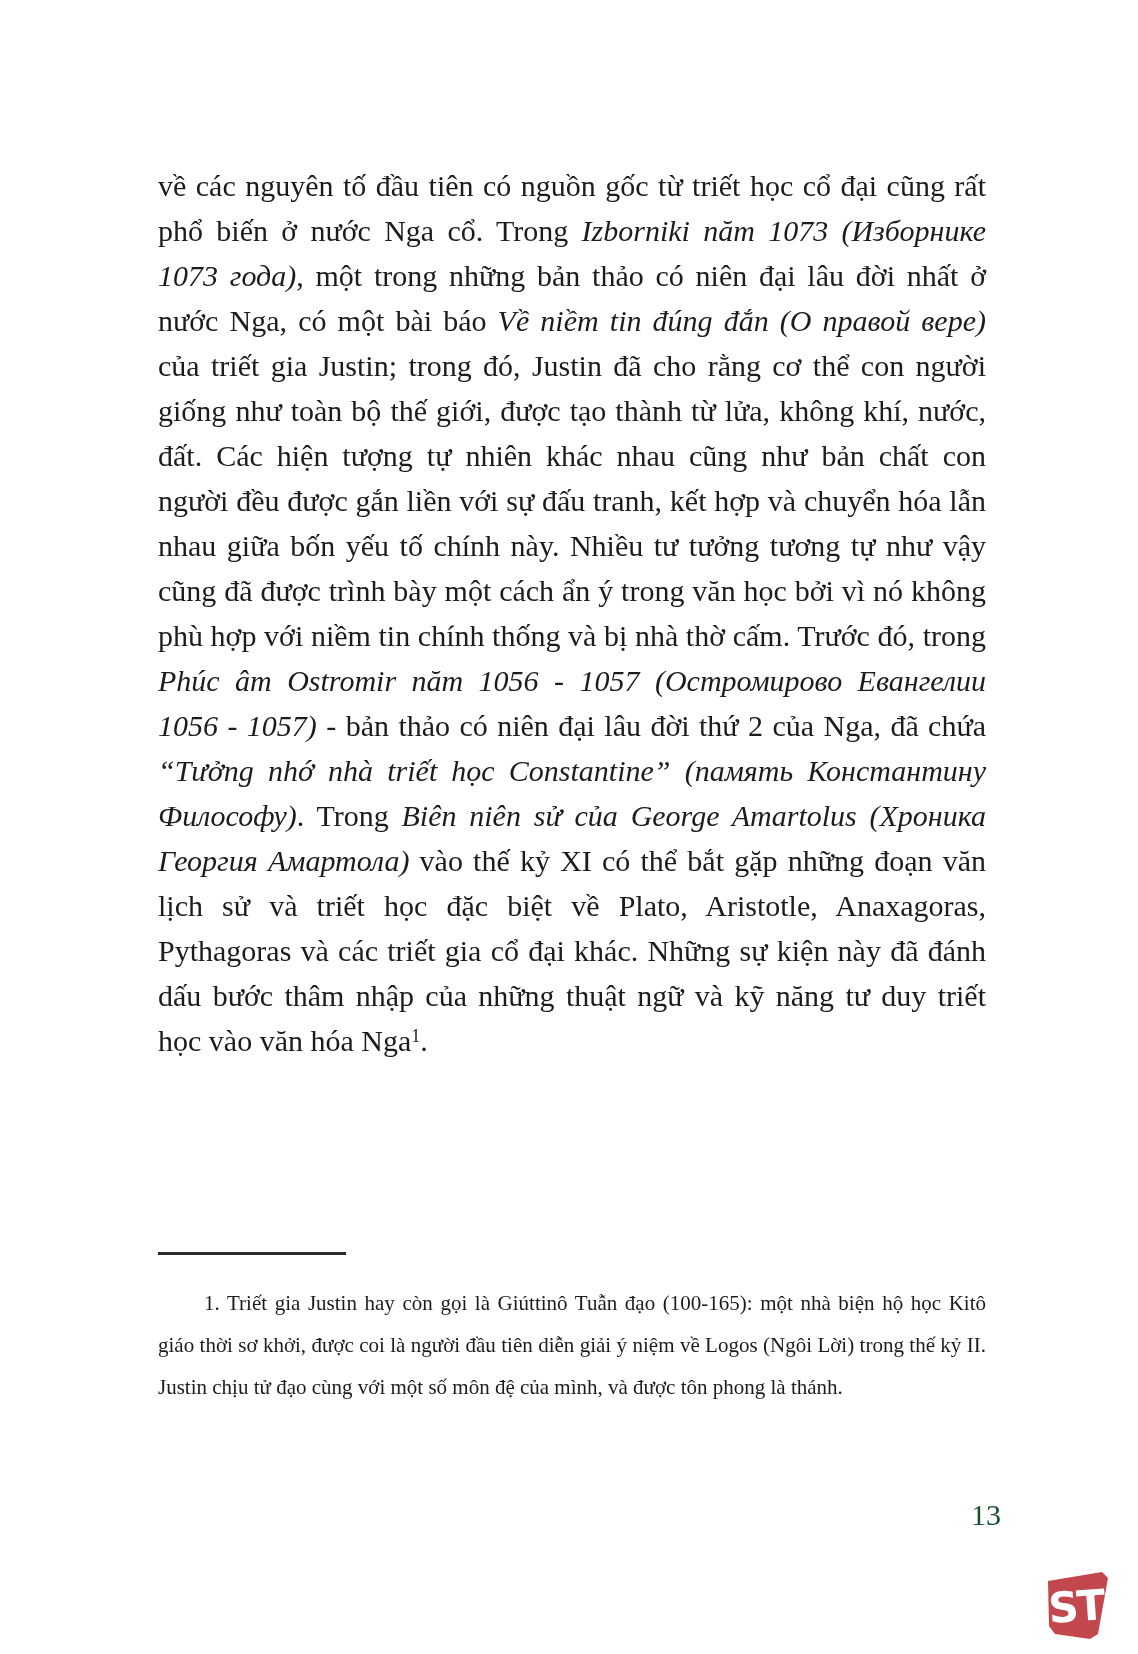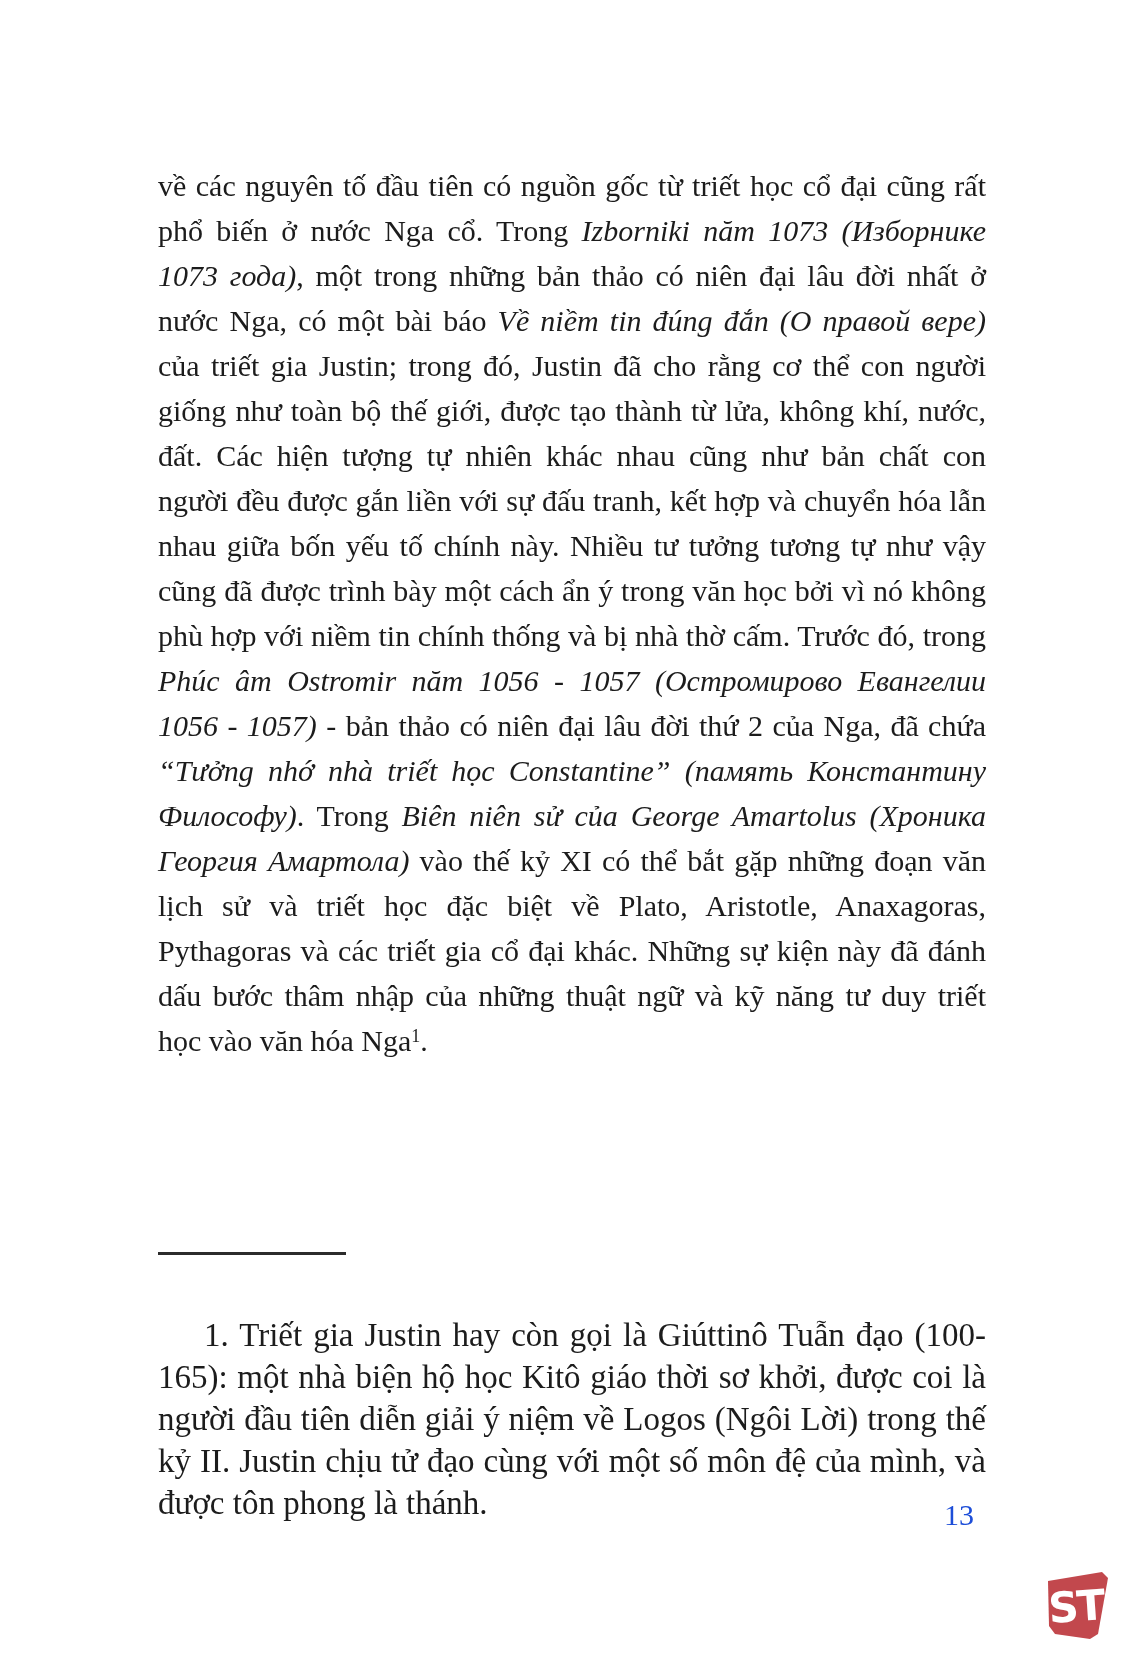--- a/index.html
+++ b/index.html
@@ -34,33 +34,32 @@
   .footnote-separator {
     position: absolute;
     left: 158px; top: 1252px;
     width: 188px; height: 0;
     border-top: 3px solid #2b2b2b;
   }
   .footnote {
     position: absolute;
     left: 158px; top: 1282px;
     width: 828px;
-    font-size: 33px;
+    font-size: 21px;
     line-height: 42px;
     text-align: justify;
     text-indent: 46px;
-    margin-top: 32px;
   }
   .page-number {
     position: absolute;
-    left: 146px; top: 1498px;
+    left: 173px; top: 1498px;
     width: 828px;
     text-align: right;
     font-size: 30px;
-    color: #1d4ed8;
+    color: #14532d;
   }
   .logo {
     position: absolute;
     left: 1040px; top: 1568px;
     width: 72px; height: 76px;
   }
   .logo svg { display: block; width: 100%; height: 100%; }
 </style>
 </head>
 <body>

